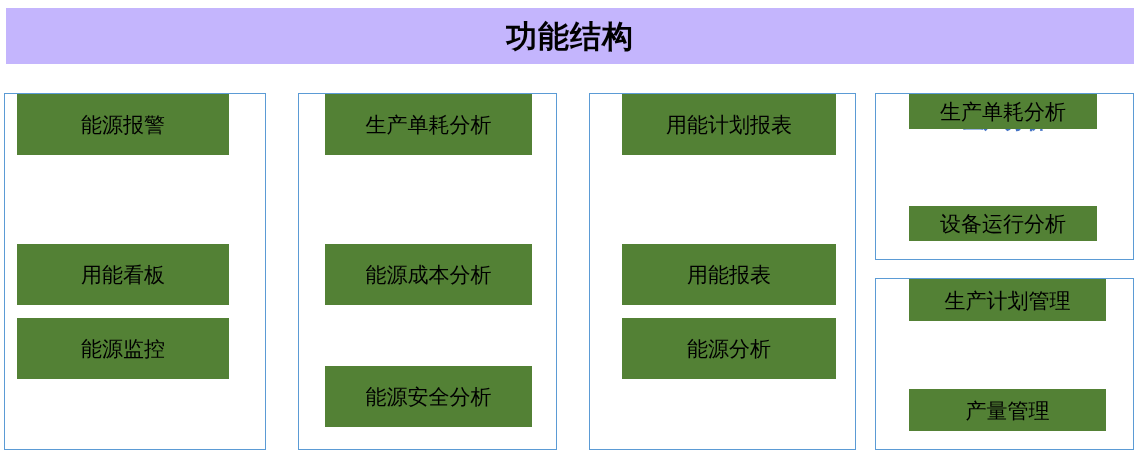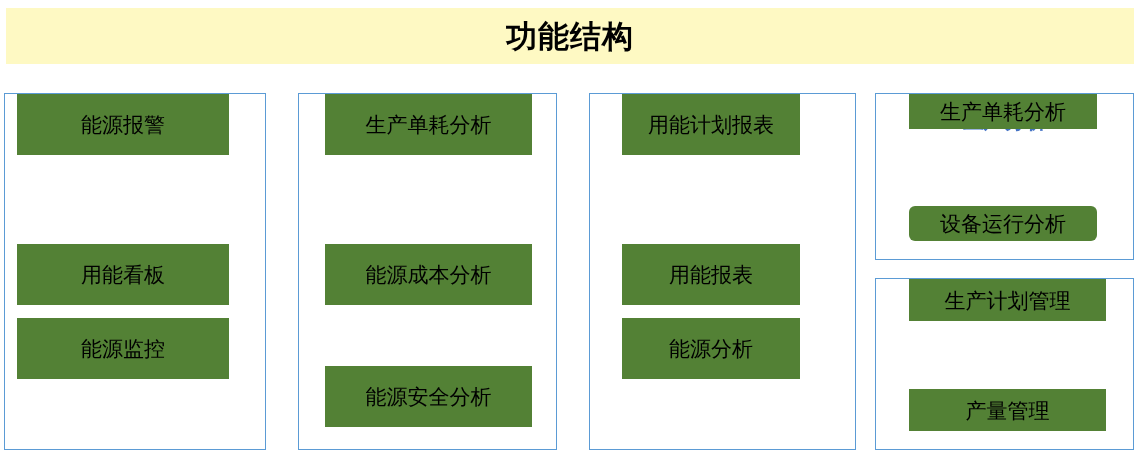--- a/index.html
+++ b/index.html
@@ -23,21 +23,21 @@
     height: 458px;
   }
 
   
   .header-bar {
     position: absolute;
     left: 6px;
     top: 8px;
     width: 1128px;
     height: 56px;
-    background: #fef9c3;
+    background: #c4b5fd;
     display: flex;
     align-items: center;
     justify-content: center;
   }
   .header-title {
     color: #000000;
     font-size: 31px;
     font-weight: bold;
     letter-spacing: 1px;
     line-height: 1;
@@ -92,29 +92,29 @@
   #panel-0 .item-box { left: 12px; width: 212px; height: 61px; }
   #panel-0 .item-box:nth-of-type(1) { top: 71px; }
   #panel-0 .item-box:nth-of-type(2) { top: 150px; }
   #panel-0 .item-box:nth-of-type(3) { top: 224px; }
 
   #panel-1 .item-box { left: 26px; width: 207px; height: 61px; }
   #panel-1 .item-box:nth-of-type(1) { top: 71px; }
   #panel-1 .item-box:nth-of-type(2) { top: 150px; }
   #panel-1 .item-box:nth-of-type(3) { top: 224px; margin-top: 48px; }
 
-  #panel-2 .item-box { left: 32px; width: 178px; height: 61px; }
+  #panel-2 .item-box { left: 32px; width: 214px; height: 61px; }
   #panel-2 .item-box:nth-of-type(1) { top: 71px; }
   #panel-2 .item-box:nth-of-type(2) { top: 150px; }
   #panel-2 .item-box:nth-of-type(3) { top: 224px; }
 
   
   #panel-3 .item-box { left: 33px; width: 188px; height: 35px; }
   #panel-3 .item-box:nth-of-type(1) { top: 57px; }
-  #panel-3 .item-box:nth-of-type(2) { top: 112px; border-radius: 6px; }
+  #panel-3 .item-box:nth-of-type(2) { top: 112px; }
 
   #panel-4 .item-box { left: 33px; width: 197px; height: 42px; }
   #panel-4 .item-box:nth-of-type(1) { top: 54px; }
   #panel-4 .item-box:nth-of-type(2) { top: 110px; }
 </style>
 </head>
 <body>
 
 <div id="canvas">
 

